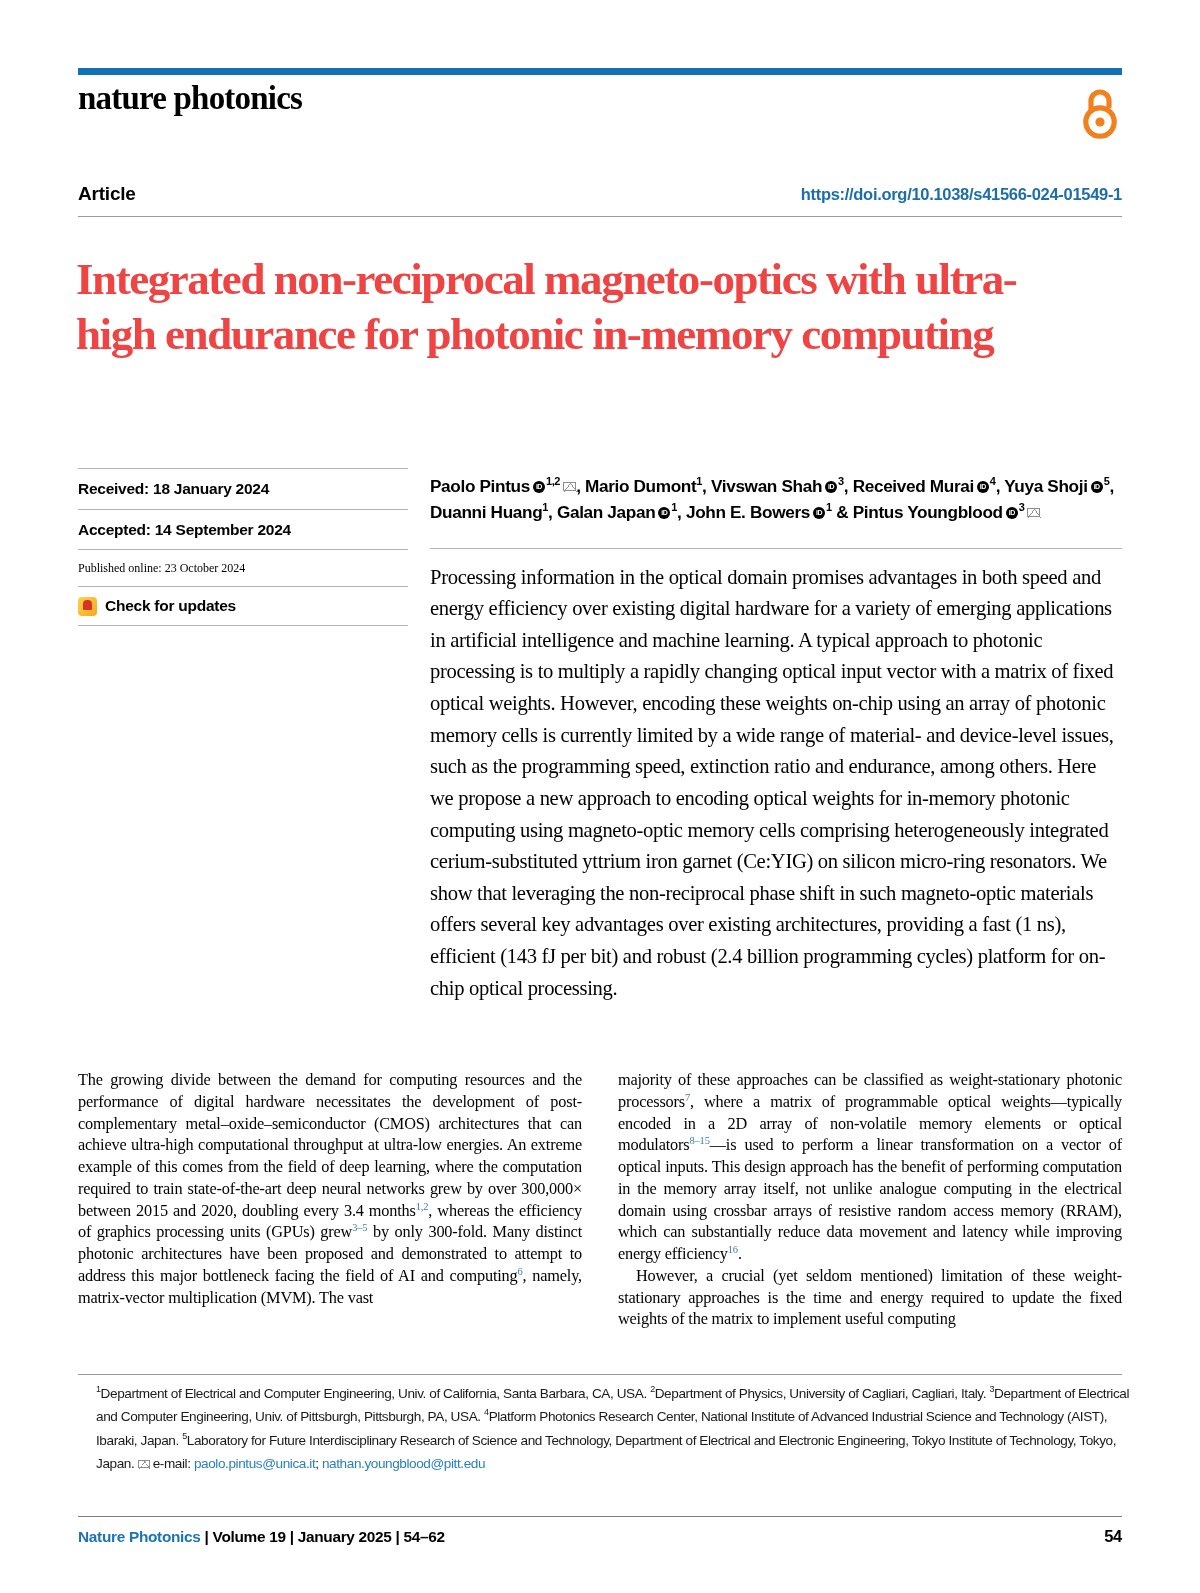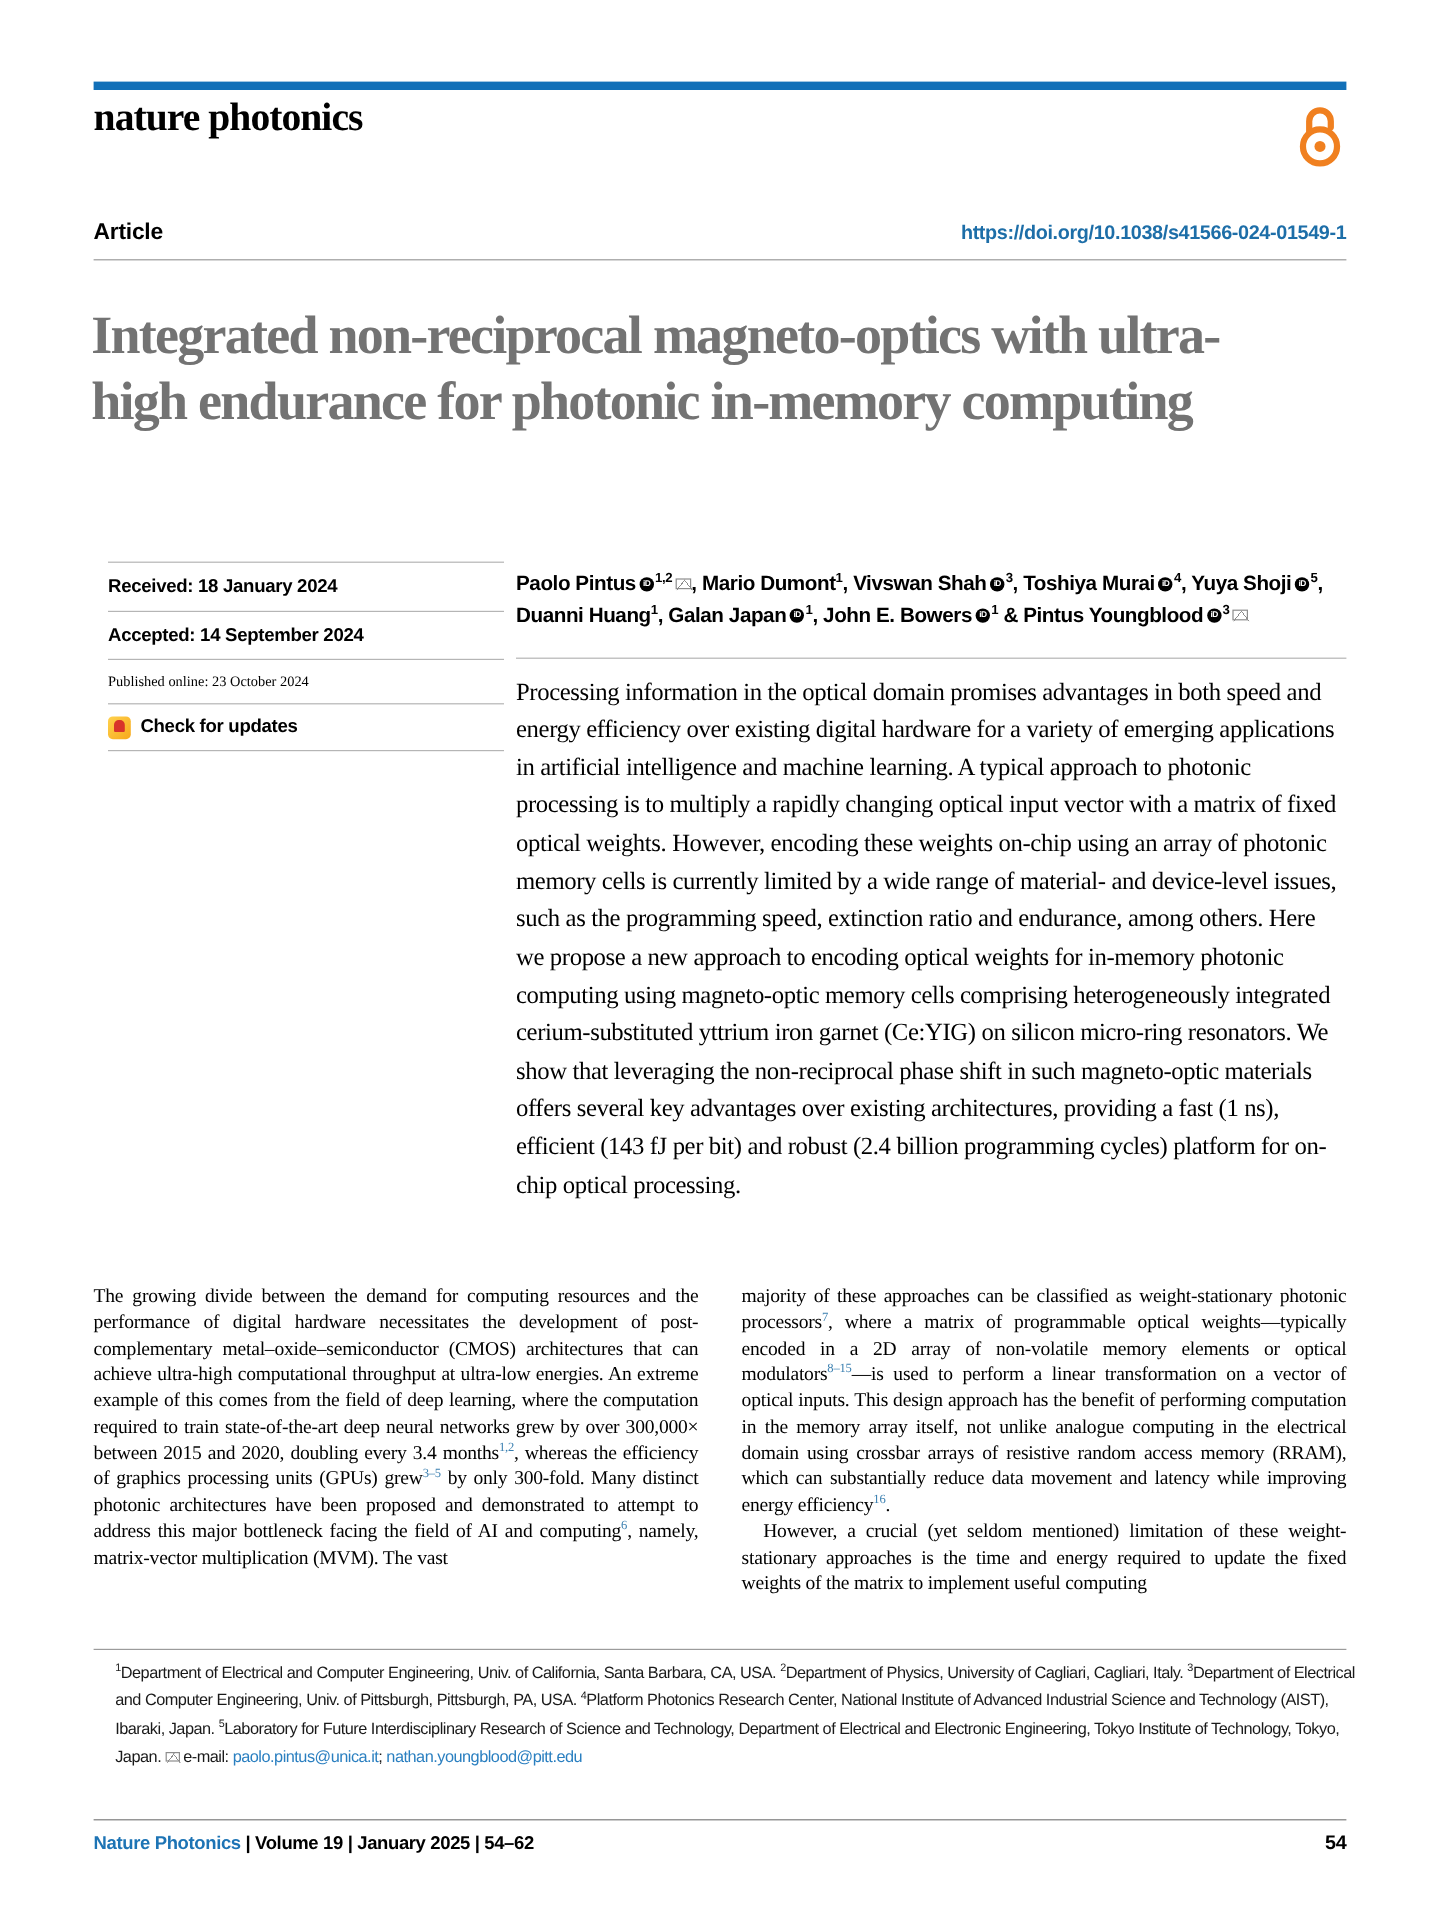--- a/index.html
+++ b/index.html
@@ -85,30 +85,29 @@
   .title {
     position: absolute;
     left: 76px;
     top: 222px;
     width: 1010px;
     font-family: "Liberation Serif", serif;
     font-weight: 700;
     font-size: 45px;
     line-height: 1.22;
     letter-spacing: -1.45px;
-    color: #737373;
+    color: #ef4444;
   }
 
   
   .meta-col {
     position: absolute;
     left: 78px;
     top: 468px;
     width: 330px;
-    margin-left: 12px;
   }
   .meta-rule {
     height: 1px;
     background: #b5b5b5;
     width: 100%;
   }
   .meta-item {
     font-size: 15.5px;
     font-weight: 700;
     letter-spacing: -0.25px;
@@ -364,21 +363,21 @@
     <div class="meta-rule"></div>
     <div class="check-row">
       <span class="crossmark"></span>
       <span class="check-label">Check for updates</span>
     </div>
     <div class="meta-rule"></div>
   </div>
 
   <div class="right-col">
     <div class="authors">
-      <span>Paolo Pintus</span><span class="orcid"></span><sup>1,2</sup><span class="env"></span><span>, Mario Dumont</span><sup>1</sup><span>, Vivswan Shah</span><span class="orcid"></span><sup>3</sup><span>, Toshiya Murai</span><span class="orcid"></span><sup>4</sup><span>,</span>
+      <span>Paolo Pintus</span><span class="orcid"></span><sup>1,2</sup><span class="env"></span><span>, Mario Dumont</span><sup>1</sup><span>, Vivswan Shah</span><span class="orcid"></span><sup>3</sup><span>, Received Murai</span><span class="orcid"></span><sup>4</sup><span>,</span>
       <span>Yuya Shoji</span><span class="orcid"></span><sup>5</sup><span>, Duanni Huang</span><sup>1</sup><span>, Galan Japan</span><span class="orcid"></span><sup>1</sup><span>, John E. Bowers</span><span class="orcid"></span><sup>1</sup> <span>&amp;</span>
       <span>Pintus Youngblood</span><span class="orcid"></span><sup>3</sup><span class="env"></span>
     </div>
     <div class="abs-rule"></div>
     <div class="abstract">Processing information in the optical domain promises advantages in both speed and energy efficiency over existing digital hardware for a variety of emerging applications in artificial intelligence and machine learning. A typical approach to photonic processing is to multiply a rapidly changing optical input vector with a matrix of fixed optical weights. However, encoding these weights on-chip using an array of photonic memory cells is currently limited by a wide range of material- and device-level issues, such as the programming speed, extinction ratio and endurance, among others. Here we propose a new approach to encoding optical weights for in-memory photonic computing using magneto-optic memory cells comprising heterogeneously integrated cerium-substituted yttrium iron garnet (Ce:YIG) on silicon micro-ring resonators. We show that leveraging the non-reciprocal phase shift in such magneto-optic materials offers several key advantages over existing architectures, providing a fast (1 ns), efficient (143 fJ per bit) and robust (2.4 billion programming cycles) platform for on-chip optical processing.</div>
   </div>
 
   <div class="body-cols">
     <div class="body-col">
       <p><span>The growing divide between the demand for computing resources and the performance of digital hardware necessitates the development of post-complementary metal–oxide–semiconductor (CMOS) architectures that can achieve ultra-high computational throughput at ultra-low energies. An extreme example of this comes from the field of deep learning, where the computation required to train state-of-the-art deep neural networks grew by over 300,000× between 2015 and 2020, doubling every 3.4 months</span><span class="ref">1,2</span><span>, whereas the efficiency of graphics processing units (GPUs) grew</span><span class="ref">3–5</span><span> by only 300-fold. Many distinct photonic architectures have been proposed and demonstrated to attempt to address this major bottleneck facing the field of AI and computing</span><span class="ref">6</span><span>, namely, matrix-vector multiplication (MVM). The vast</span></p>

